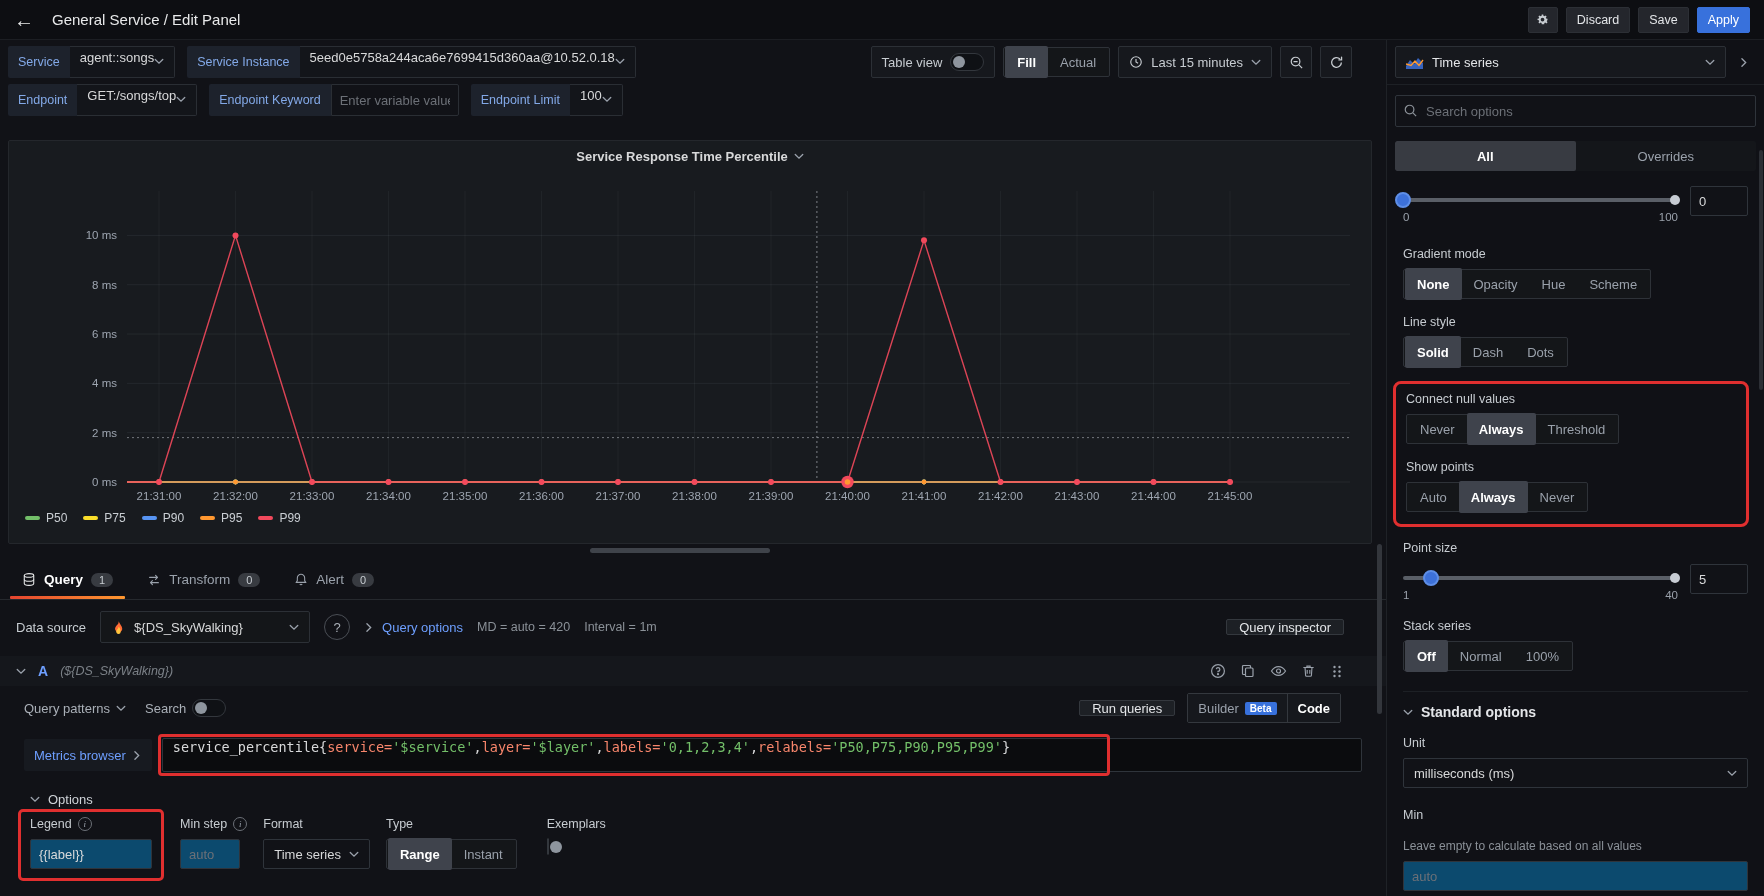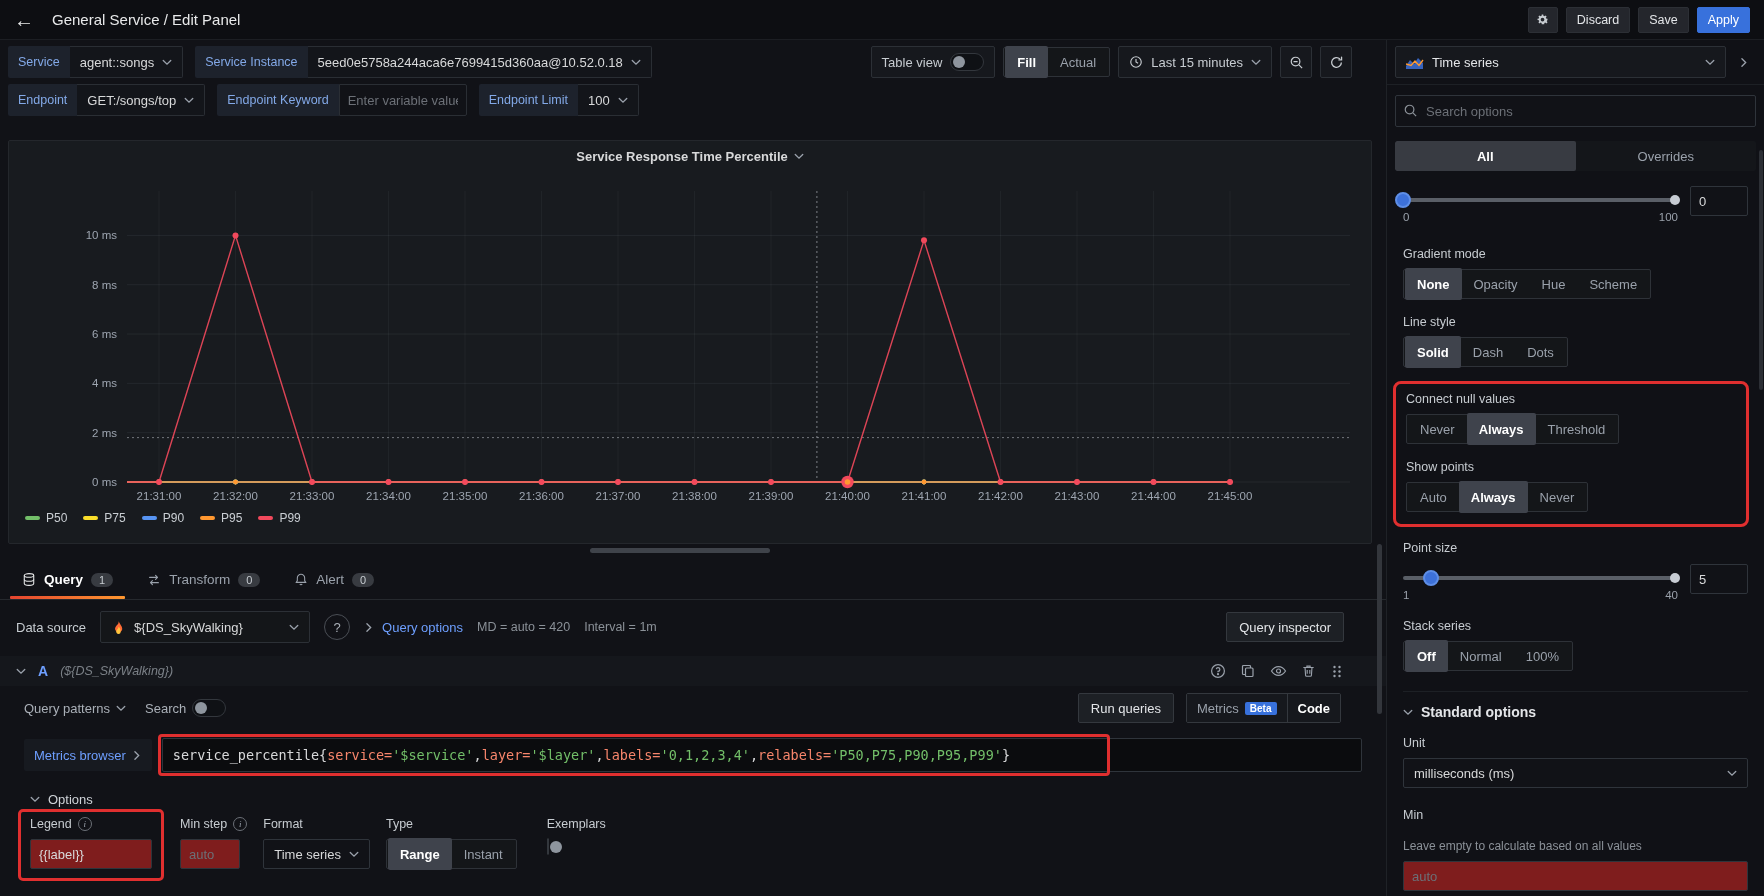--- a/index.html
+++ b/index.html
@@ -22,21 +22,21 @@
   .tb-btn{height:26px;padding:0 10px;border-radius:2px;background:#24262c;color:#e3e5e8;
     display:flex;align-items:center;font-size:12.5px;font-weight:500;cursor:pointer;border:1px solid #2c2f35}
   .tb-btn.primary{background:var(--blue);border-color:var(--blue);color:#fff}
   .tb-icon{width:30px;justify-content:center}
   
   .main-left{position:absolute;left:0;top:40px;width:1386px;height:856px}
   .var-row{position:relative;margin:6px 8px 0;height:32px;display:flex;gap:12px;align-items:center}
   .vchip{display:flex;height:32px}
   .vlabel{display:flex;align-items:center;padding:0 10px;background:#1d222c;color:#83a9e8;
     font-size:12.5px;font-weight:500;border-radius:2px 0 0 2px}
-  .vvalue{display:flex;align-items:center;gap:8px;padding:6px 10px;background:#13151a;
+  .vvalue{display:flex;align-items:flex-end;padding:12px 10px;background:#13151a;
     border:1px solid #2a2e34;border-left:none;color:#d8d9da;border-radius:0 2px 2px 0;cursor:pointer}
   .vinput{width:128px;height:32px;background:#111217;border:1px solid #2a2e34;border-radius:0 2px 2px 0;
     color:#d8d9da;padding:0 8px;font-size:13px}
   .vinput::placeholder{color:#6c7077}
   .row1-right{position:absolute;right:26px;top:0;display:flex;gap:8px;align-items:center;height:32px}
   .group-box{display:flex;align-items:center;gap:8px;height:32px;padding:0 10px;
     background:var(--panel2);border:1px solid var(--border);border-radius:2px;color:#c7ccd1;cursor:pointer}
   .toggle{width:34px;height:18px;border-radius:9px;background:#0f1115;border:1px solid #33373d;position:relative;cursor:pointer;flex:0 0 auto}
   .toggle .knob{position:absolute;left:2px;top:2px;width:12px;height:12px;border-radius:50%;background:#8e959e}
   .seg{display:inline-flex;align-items:center;background:#141619;border:1px solid #2e3238;border-radius:2px;height:30px;padding:1px}
@@ -64,21 +64,21 @@
   
   .ds-row{position:relative;margin:10px 0 0;height:34px;display:flex;align-items:center;gap:14px;padding:0 16px}
   .ds-label{color:#c7ccd1;font-weight:500}
   .ds-select{display:flex;align-items:center;gap:8px;height:32px;padding:0 10px;background:#141619;
     border:1px solid var(--border);border-radius:2px;cursor:pointer;min-width:210px}
   .help-circle{width:26px;height:26px;border-radius:50%;border:1px solid #4a4e55;display:flex;align-items:center;
     justify-content:center;color:#aab0b8;font-size:13px;cursor:pointer}
   .qo{display:flex;align-items:center;gap:8px;cursor:pointer}
   .qo-link{color:var(--link);font-weight:500}
   .qo-meta{color:#8b9198;font-size:12.5px}
-  .btn-secondary{height:30px;padding:0 12px;display:flex;align-items:center;background:#1d2025;
+  .btn-secondary{height:16px;padding:0 12px;display:flex;align-items:center;background:#1d2025;
     border:1px solid #34383e;border-radius:2px;color:#e3e5e8;font-weight:500;cursor:pointer;white-space:nowrap}
   .ds-right{position:absolute;right:42px}
   
   .qrow-a{position:relative;margin:12px 0 0;height:30px;display:flex;align-items:center;gap:12px;padding:0 16px;background:#15171c}
   .refid{color:var(--link);font-weight:700;font-size:14px}
   .ds-hint{color:var(--faint);font-style:italic;font-size:12.5px}
   .a-icons{position:absolute;right:42px;display:flex;gap:14px;align-items:center}
   .a-icons .ic{cursor:pointer;display:flex}
   .qrow-controls{position:relative;margin:8px 0 0;height:28px;display:flex;align-items:center;gap:5px;padding:0 24px}
   .linklike{display:flex;align-items:center;gap:6px;color:#aab0b8;cursor:pointer}
@@ -86,32 +86,32 @@
   .builder-group{display:flex;height:30px;border:1px solid #34383e;border-radius:2px;overflow:hidden}
   .bg-item{display:flex;align-items:center;gap:6px;padding:0 10px;color:#9aa1ab;cursor:pointer;background:#16181d}
   .bg-item + .bg-item{border-left:1px solid #34383e}
   .bg-item.on{color:#fff;font-weight:600}
   .beta{background:var(--blue);color:#fff;font-size:10px;font-weight:700;padding:1px 5px;border-radius:2px}
   .qrow-metrics{margin:16px 0 0;height:34px;display:flex;align-items:center;gap:10px;padding:0 24px}
   .mb-chip{display:flex;align-items:center;gap:6px;color:var(--link);font-weight:500;padding:0 10px;height:32px;
     background:#171a20;border-radius:2px;cursor:pointer;white-space:nowrap}
   .code-wrap{position:relative;flex:1;max-width:1230px;height:34px}
   .code-input{width:100%;height:34px;background:#0b0c0e;border:1px solid #2f343b;border-radius:2px;
-    display:flex;align-items:center;padding:0 10px;font-family:"DejaVu Sans Mono","Liberation Mono",monospace;
+    display:flex;padding:0 10px;font-family:"DejaVu Sans Mono","Liberation Mono",monospace;
     font-size:13.5px;white-space:nowrap;overflow:hidden;cursor:text}
   .code-redbox{position:absolute;left:-4px;top:-4px;width:952px;height:42px;border:3px solid var(--annot);
     border-radius:4px;pointer-events:none}
   .tok-plain{color:#d8d9da}.tok-key{color:#f8866c}.tok-str{color:#73bf69}
   .qrow-optheader{margin:20px 0 0;padding:0 30px;display:flex;align-items:center;gap:8px;color:#cfd3d8;font-size:13px;cursor:pointer}
   .qrow-fields{margin:10px 0 0;padding:0 30px;display:flex;gap:16px;align-items:flex-start}
   .field-col .flabel{display:flex;align-items:center;gap:6px;font-size:12.5px;font-weight:500;color:#c7ccd1;
     margin-bottom:8px;white-space:nowrap}
   .circle-i{width:14px;height:14px;border-radius:50%;border:1px solid #6c7077;color:#9aa1ab;font-size:9px;
     display:inline-flex;align-items:center;justify-content:center;font-style:italic;font-family:"Liberation Serif",serif}
-  .tinput{height:30px;background:#7f1d1d;border:1px solid #2f343b;border-radius:2px;color:#d8d9da;padding:0 8px;font-size:13px}
+  .tinput{height:30px;background:#0c4a6e;border:1px solid #2f343b;border-radius:2px;color:#d8d9da;padding:0 8px;font-size:13px}
   .tinput::placeholder{color:#6c7077}
   .fselect{display:flex;align-items:center;gap:8px;height:30px;padding:0 10px;background:#111217;
     border:1px solid #2f343b;border-radius:2px;cursor:pointer;white-space:nowrap}
   .legend-redbox{border:3px solid var(--annot);border-radius:5px;padding:5px 9px 9px;margin:-8px 0 0 -12px}
   
   .sidebar{position:absolute;left:1386px;top:40px;width:378px;height:856px;background:#101116;
     border-left:1px solid #1f2227;overflow:hidden}
   .viz-row{display:flex;align-items:center;gap:6px;padding:6px 8px;height:44px}
   .viz-select{flex:1;display:flex;align-items:center;gap:8px;height:32px;padding:0 10px;background:var(--panel2);
     border:1px solid var(--border);border-radius:2px;cursor:pointer}
@@ -556,21 +556,21 @@
       <div class="linklike" style="margin-left:14px">
         <span>Search</span>
         <span class="toggle">
             <span class="knob"></span>
           </span>
       </div>
       <div class="controls-right">
         <div class="btn-secondary">Run queries</div>
         <div class="builder-group">
           <span class="bg-item">
-            <span>Metrics</span>
+            <span>Builder</span>
             <span class="beta">Beta</span>
           </span>
           <span class="bg-item on">
               <span>Code</span>
             </span>
         </div>
       </div>
     </div>
 
     <div class="qrow-metrics">

